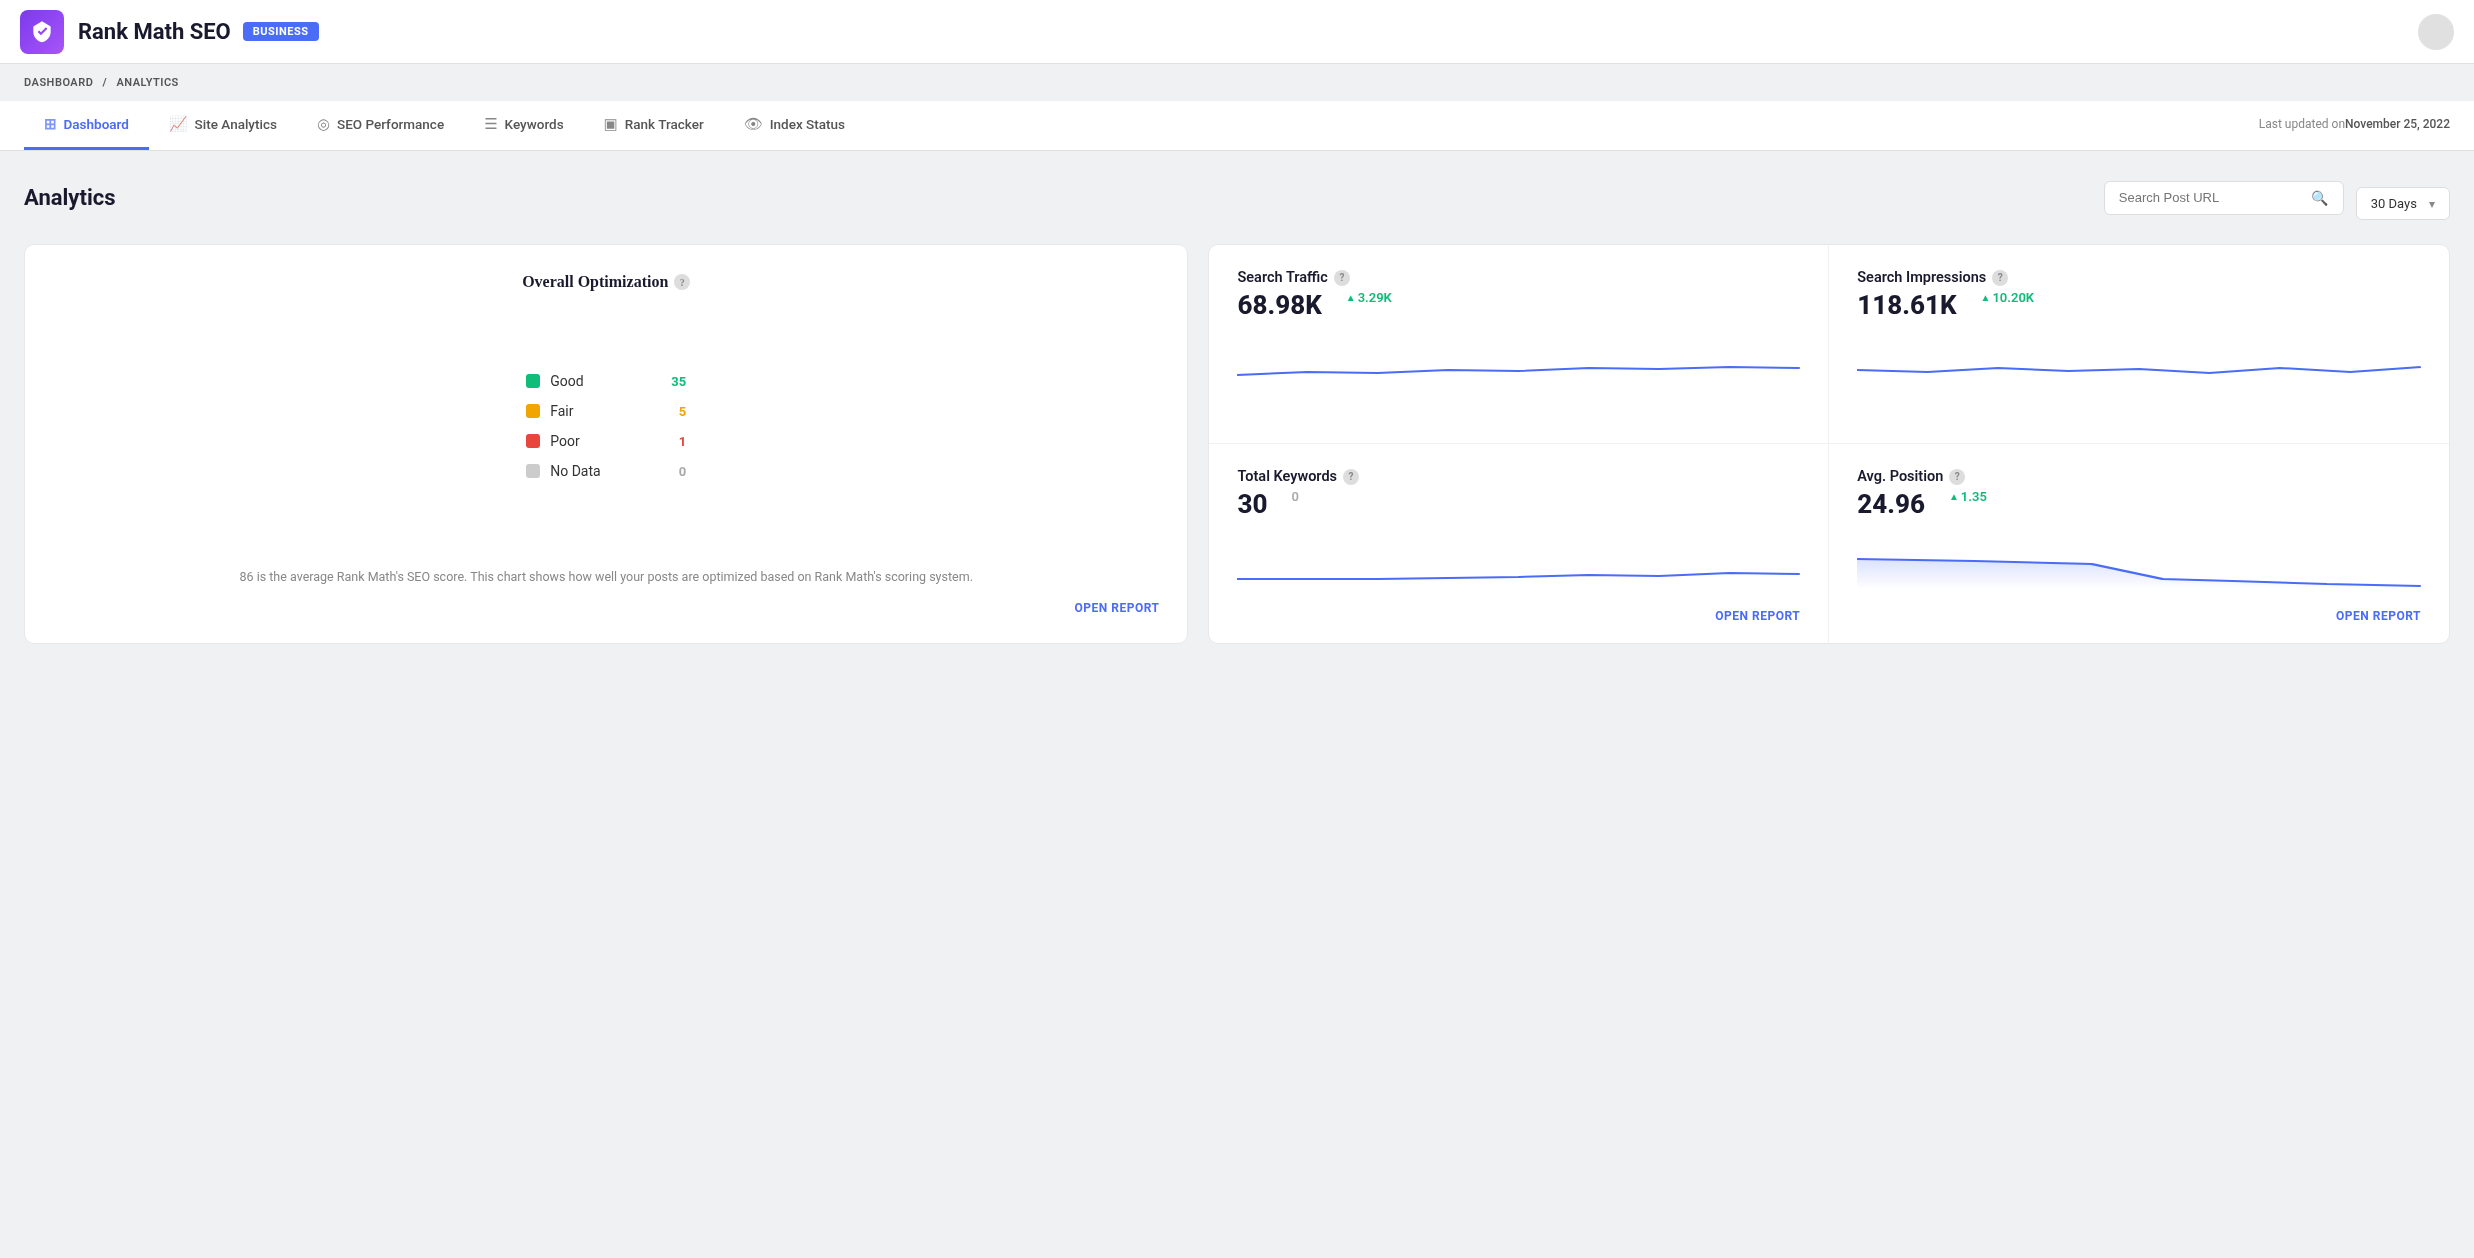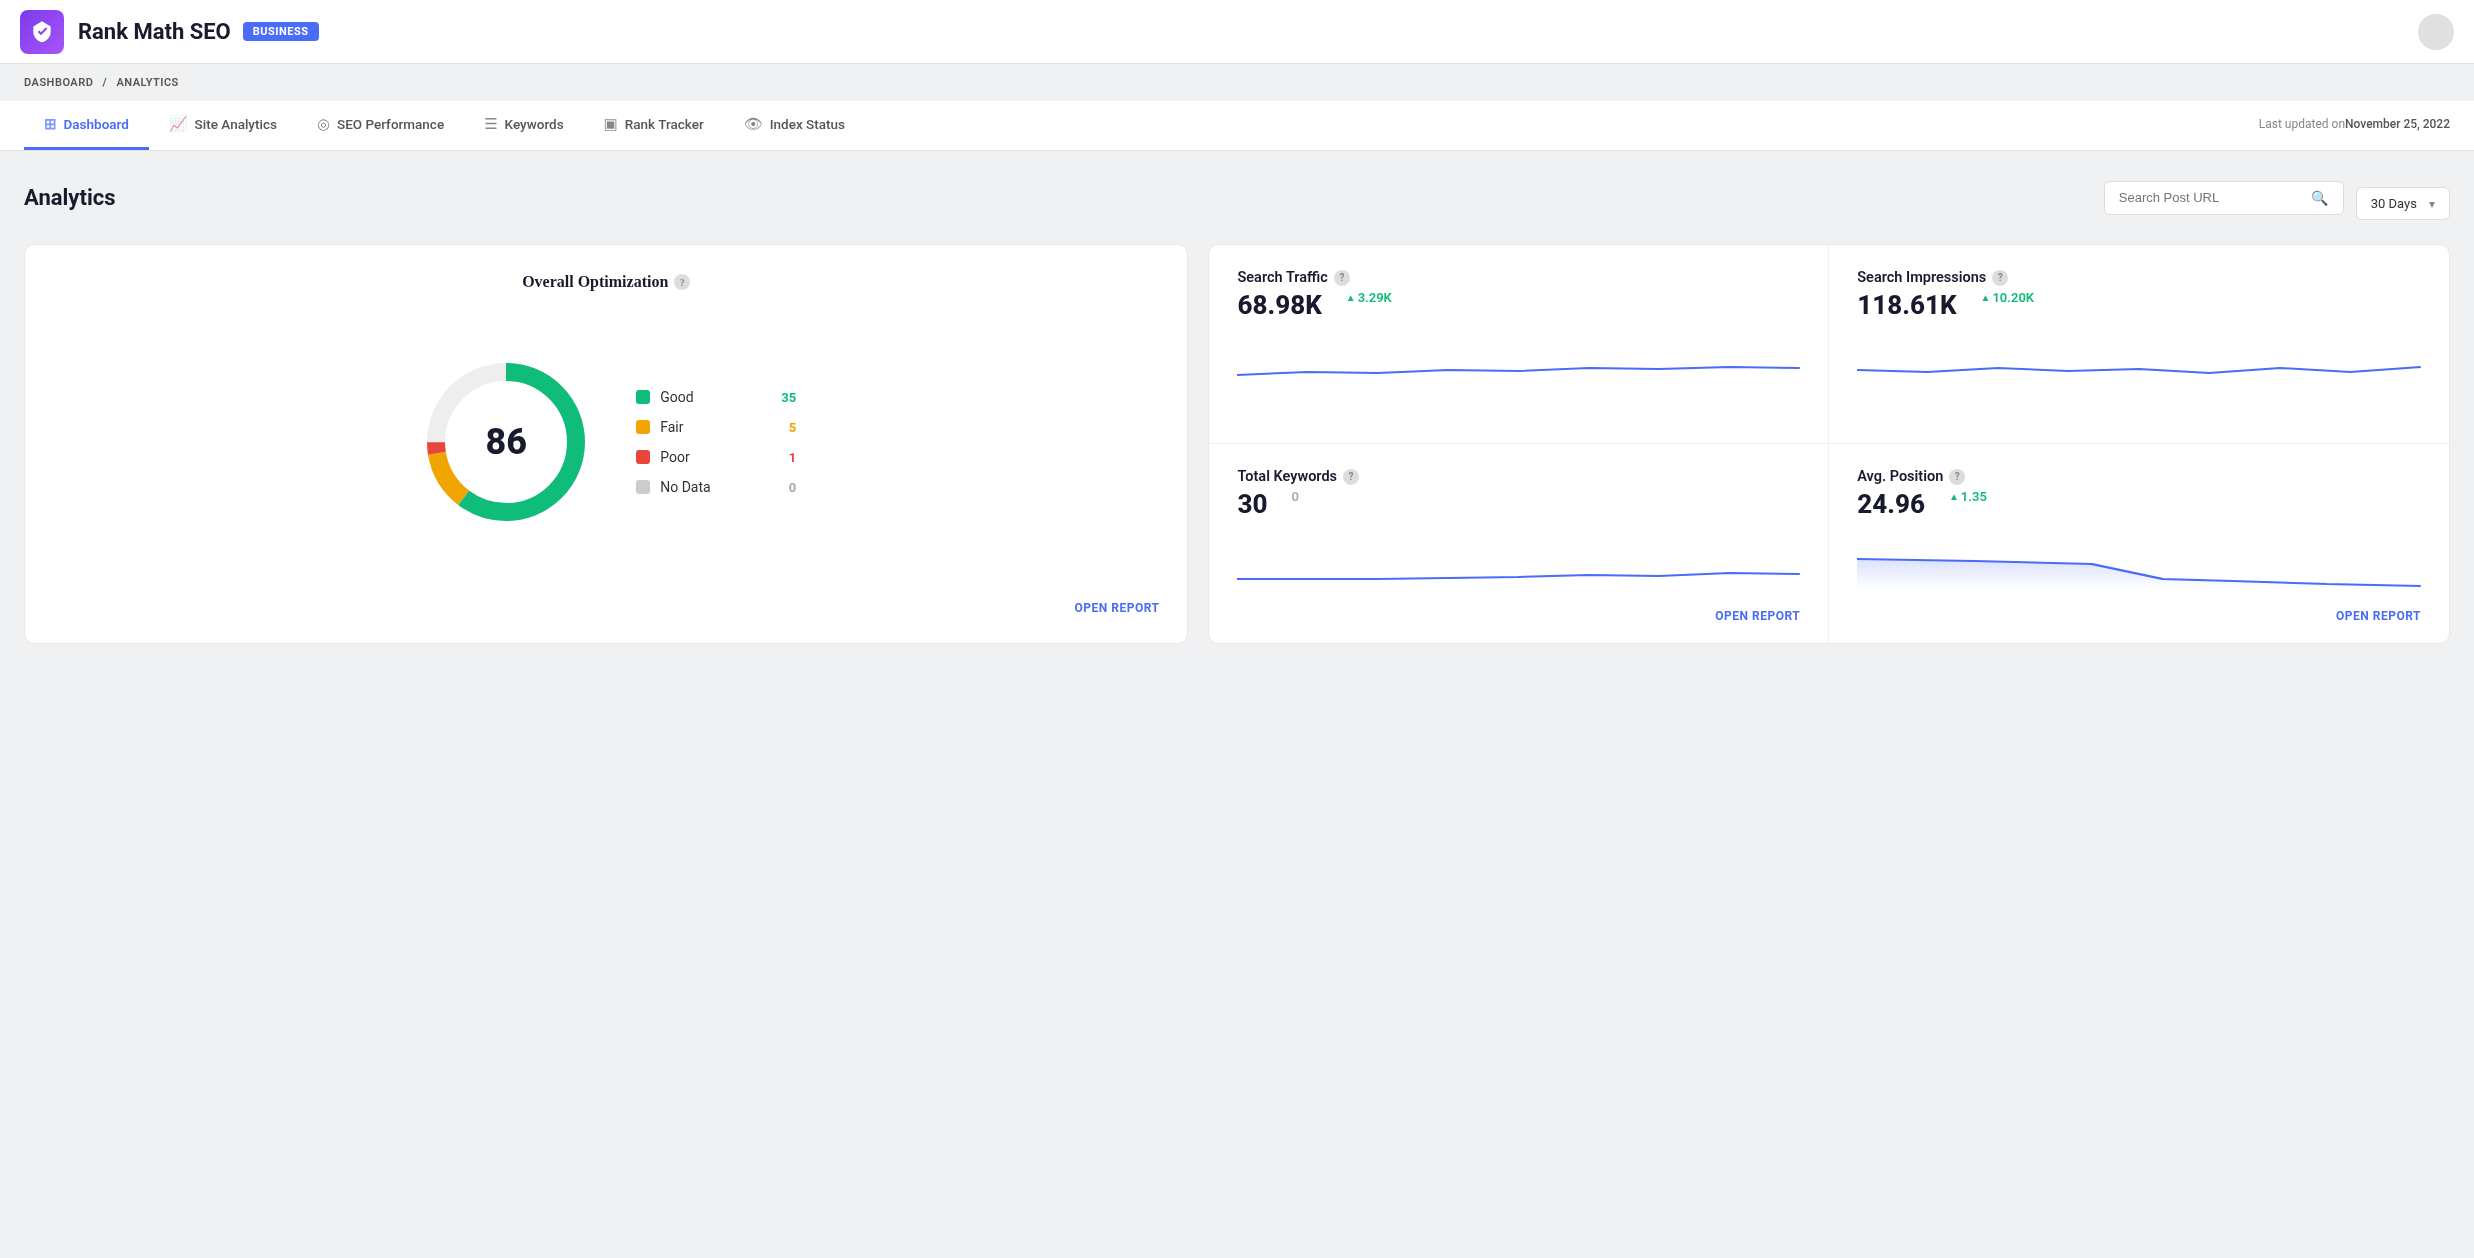--- a/index.html
+++ b/index.html
@@ -401,35 +401,20 @@
   <div class="cards-row">
 
     <div class="card card-left">
       <div class="card-title">
         <span>Overall Optimization</span>
         <span class="help-icon">?</span>
       </div>
 
       <div class="chart-area">
 
-        <div class="donut-wrap">
-          <svg viewBox="0 0 180 180">
-
-            <circle cx="90" cy="90" r="70" fill="none" stroke="#eee" stroke-width="18"></circle>
-
-            <circle cx="90" cy="90" r="70" fill="none" stroke="#0fbc79" stroke-width="18" stroke-dasharray="375 440" stroke-dashoffset="110" stroke-linecap="butt" transform="rotate(-90 90 90)"></circle>
-
-            <circle cx="90" cy="90" r="70" fill="none" stroke="#f0a500" stroke-width="18" stroke-dasharray="53 440" stroke-dashoffset="-265" stroke-linecap="butt" transform="rotate(-90 90 90)"></circle>
-
-            <circle cx="90" cy="90" r="70" fill="none" stroke="#e8453c" stroke-width="18" stroke-dasharray="11 440" stroke-dashoffset="-318" stroke-linecap="butt" transform="rotate(-90 90 90)"></circle>
-
-            <circle cx="90" cy="90" r="58" fill="#fff"></circle>
-          </svg>
-          <div class="donut-center">86</div>
-        </div>
 
         <div class="legend">
           <div class="legend-item">
             <div class="legend-dot" style="background:#0fbc79"></div>
             <span class="legend-label">Good</span>
             <span class="legend-count count-green">35</span>
           </div>
           <div class="legend-item">
             <div class="legend-dot" style="background:#f0a500"></div>
             <span class="legend-label">Fair</span>
@@ -441,20 +426,21 @@
             <span class="legend-count count-red">1</span>
           </div>
           <div class="legend-item">
             <div class="legend-dot" style="background:#cccccc"></div>
             <span class="legend-label">No Data</span>
             <span class="legend-count count-gray">0</span>
           </div>
         </div>
       </div>
 
+      <div class="card-desc">86 is the average Rank Math's SEO score. This chart shows how well your posts are optimized based on Rank Math's scoring system.</div>
       <div class="open-report">OPEN REPORT</div>
     </div>
 
     <div class="card card-right">
 
       <div class="metric-quad">
         <div class="metric-label">
           <span>Search Traffic</span>
           <span class="help-icon">?</span>
         </div>

